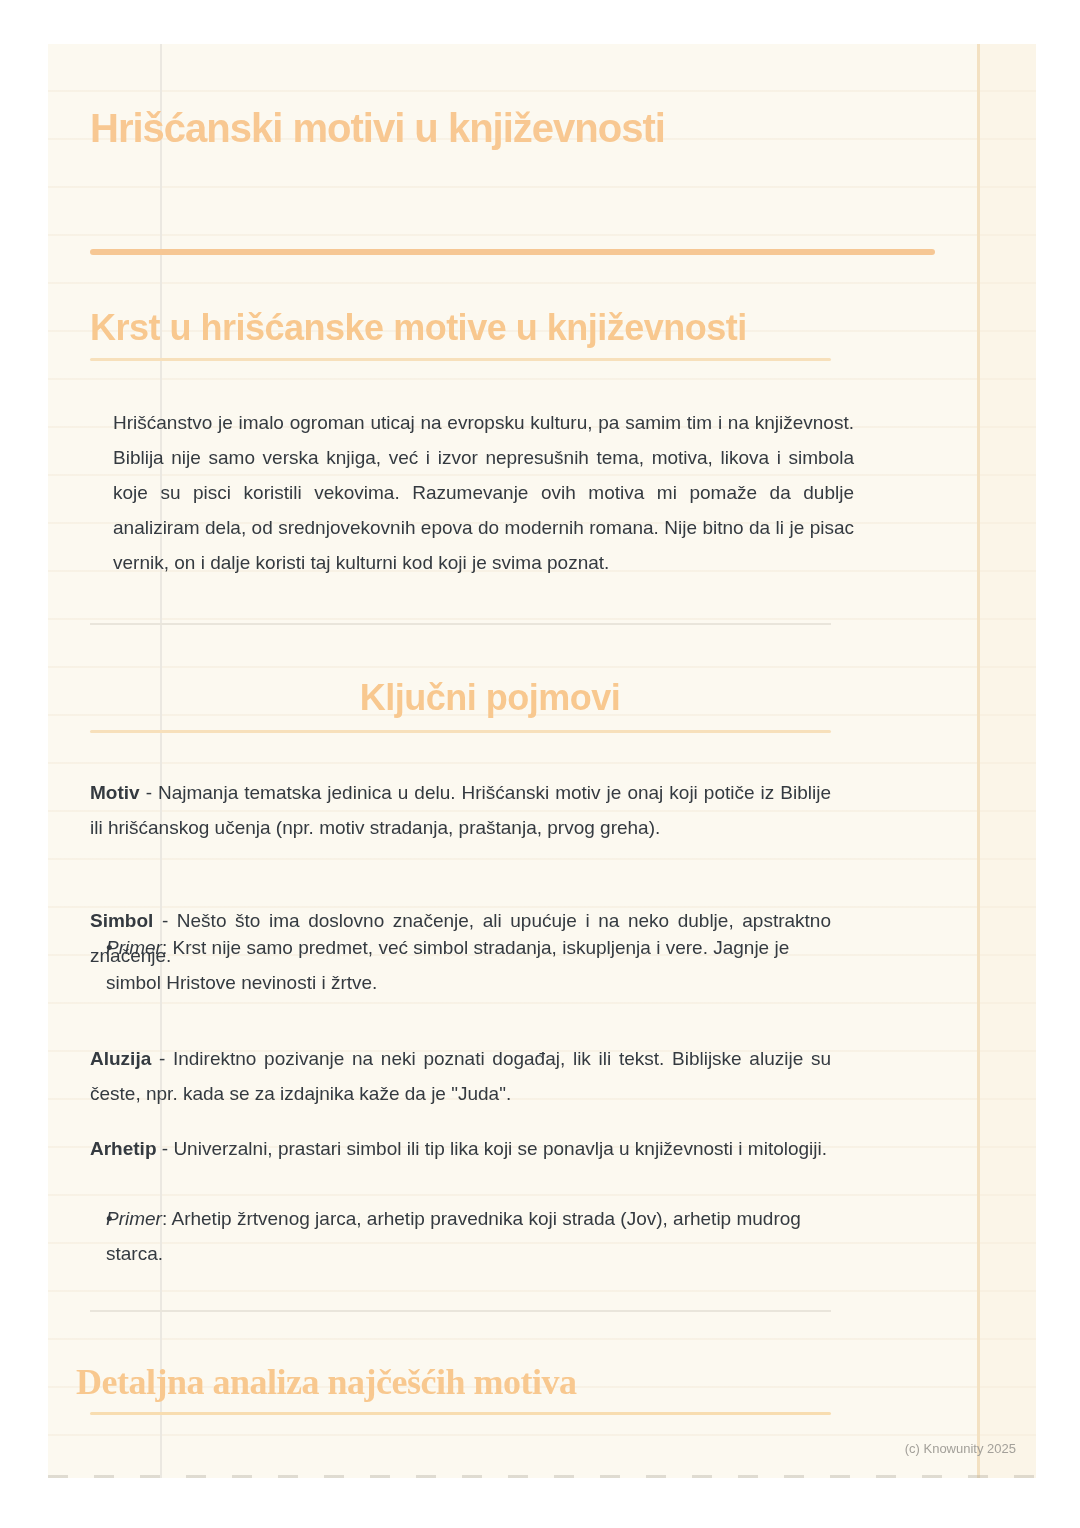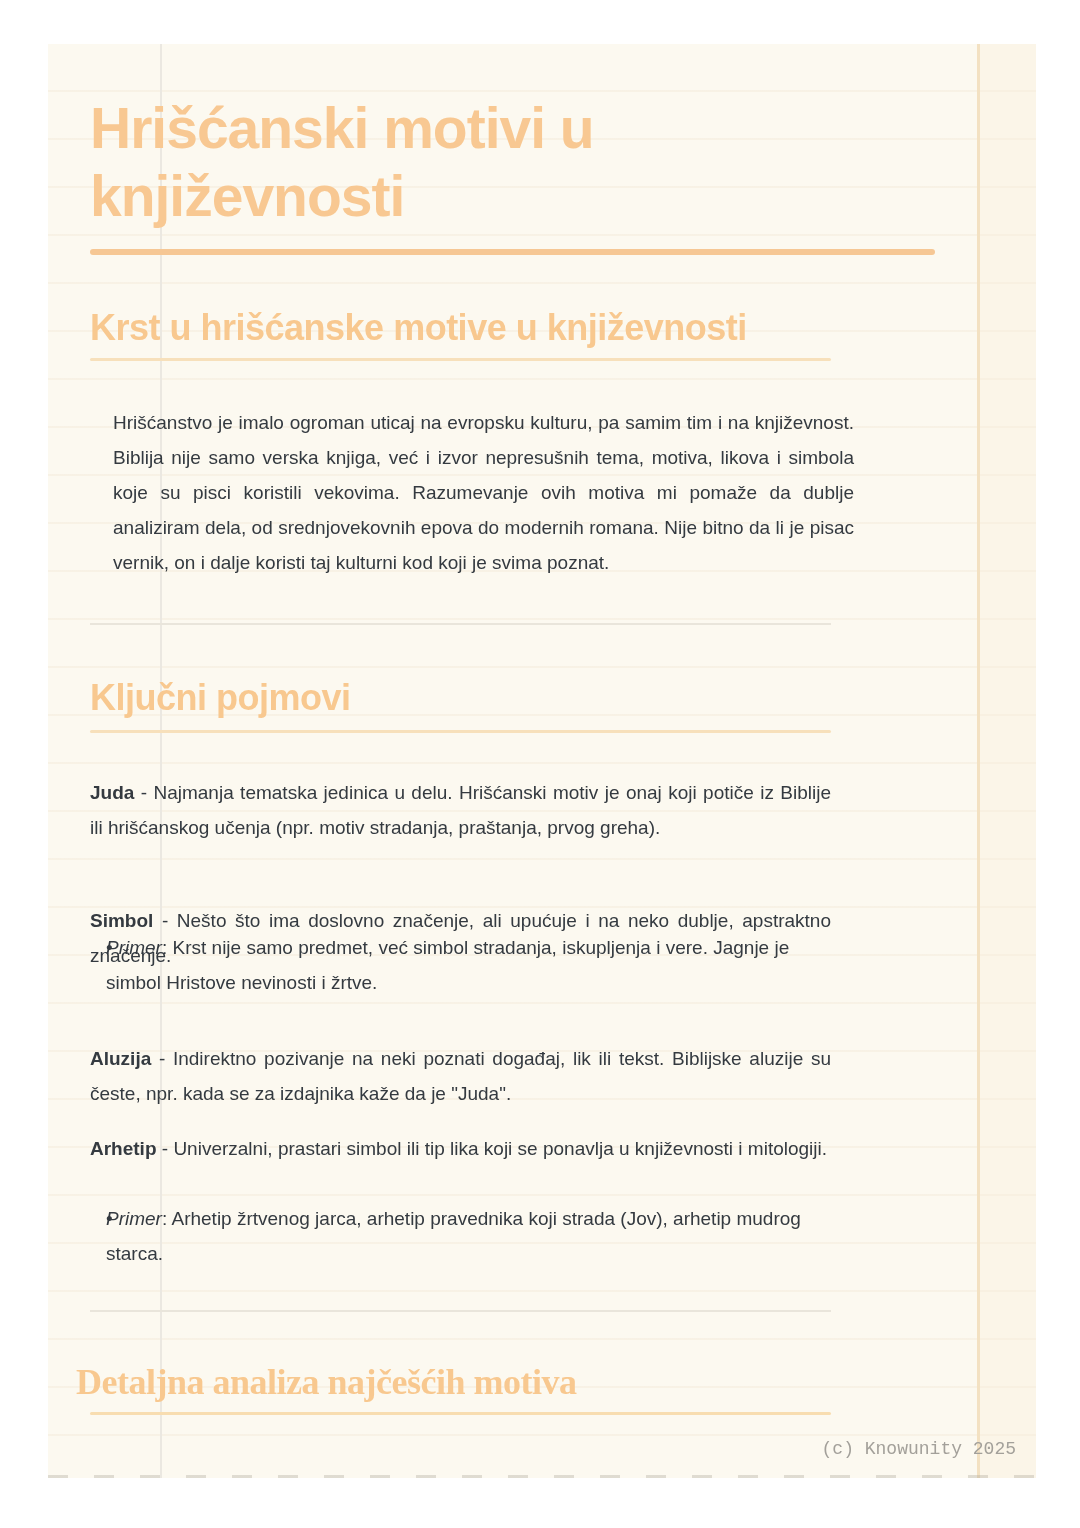--- a/index.html
+++ b/index.html
@@ -29,34 +29,34 @@
     background:#F3E1C2;
   }
   .bottom-dashes{
     position:absolute;left:0;right:0;bottom:0;height:3px;
     background:repeating-linear-gradient(to right,
       rgba(170,165,152,0.35) 0 20px, transparent 20px 46px);
   }
   .abs{position:absolute;}
   h1.doc-title{
     margin:0;left:42px;top:50px;width:690px;
-    font-size:57px;line-height:68px;font-weight:700;letter-spacing:-1px;
+    font-size:40px;line-height:68px;font-weight:700;letter-spacing:-1px;
     color:#F8C892;
   }
   .rule-thick{
     left:42px;top:205px;width:845px;height:6px;border-radius:3px;
     background:#F6C794;
   }
   h2.sec{
     margin:0;width:800px;
     font-size:36px;line-height:44px;font-weight:700;letter-spacing:-0.5px;
     color:#F8C88F;
   }
   .sec-1{left:42px;top:262px;}
-  .sec-2{left:42px;top:632px;}
+  .sec-2{left:42px;top:632px;text-align:center;}
   .sec-3{left:28px;top:1316px;font-family:Liberation Serif, serif;}
   .rule-thin{
     left:42px;width:741px;height:3px;border-radius:2px;
     background:#F7E0BB;
   }
   .rt-1{top:314px;}
   .rt-2{top:686px;}
   .rt-3{top:1368px;background:#F8DDB0;}
   .divider{
     left:42px;width:741px;height:2px;background:#E9E5DB;
@@ -80,21 +80,21 @@
   .bullet .dot{
     position:absolute;left:0;top:0;width:18px;
     font-size:19px;line-height:35px;color:#343A40;
   }
   .bullet .b-body{
     display:block;margin-left:0;
   }
   .bullet i{font-style:italic;}
   .footer{
     right:20px;top:1396px;
-    font-size:18px;line-height:18px;color:#A3A09A;font-family:Liberation Mono, monospace;
+    font-size:13px;line-height:18px;color:#A3A09A;
   }
 </style>
 </head>
 <body>
 
 <div class="page">
 
   <div class="right-strip"></div>
   <div class="vline-left"></div>
   <div class="vline-right"></div>
@@ -105,21 +105,21 @@
   <h2 class="abs sec sec-1">Krst u hrišćanske motive u književnosti</h2>
   <div class="abs rule-thin rt-1"></div>
 
   <p class="abs body-text justify para-intro">Hrišćanstvo je imalo ogroman uticaj na evropsku kulturu, pa samim tim i na književnost. Biblija nije samo verska knjiga, već i izvor nepresušnih tema, motiva, likova i simbola koje su pisci koristili vekovima. Razumevanje ovih motiva mi pomaže da dublje analiziram dela, od srednjovekovnih epova do modernih romana. Nije bitno da li je pisac vernik, on i dalje koristi taj kulturni kod koji je svima poznat.</p>
 
   <div class="abs divider dv-1"></div>
 
   <h2 class="abs sec sec-2">Ključni pojmovi</h2>
   <div class="abs rule-thin rt-2"></div>
 
-  <p class="abs body-text justify term t-motiv"><b>Juda</b>
+  <p class="abs body-text justify term t-motiv"><b>Motiv</b>
     <span>- Najmanja tematska jedinica u delu. Hrišćanski motiv je onaj koji potiče iz Biblije ili hrišćanskog učenja (npr. motiv stradanja, praštanja, prvog greha).</span></p>
 
   <p class="abs body-text justify term t-simbol"><b>Simbol</b>
     <span>- Nešto što ima doslovno značenje, ali upućuje i na neko dublje, apstraktno značenje.</span></p>
 
   <div class="abs body-text bullet b-1">
     <span class="dot">•</span>
     <span class="b-body"><i>Primer</i><span>: Krst nije samo predmet, već simbol stradanja, iskupljenja i vere. Jagnje je simbol Hristove nevinosti i žrtve.</span></span>
   </div>
 

